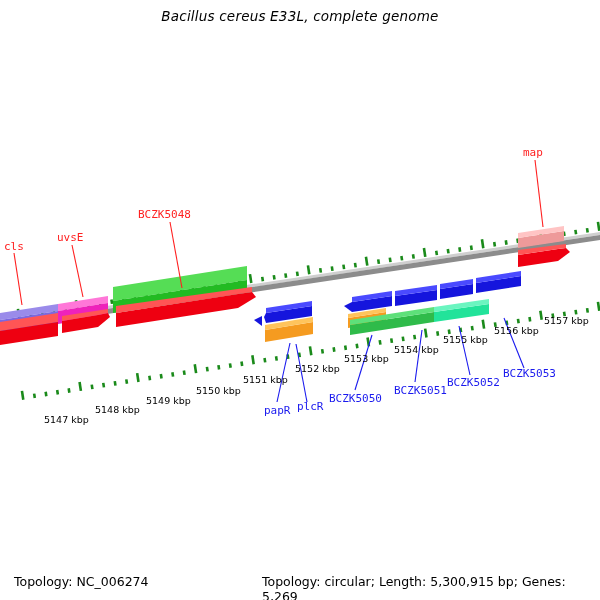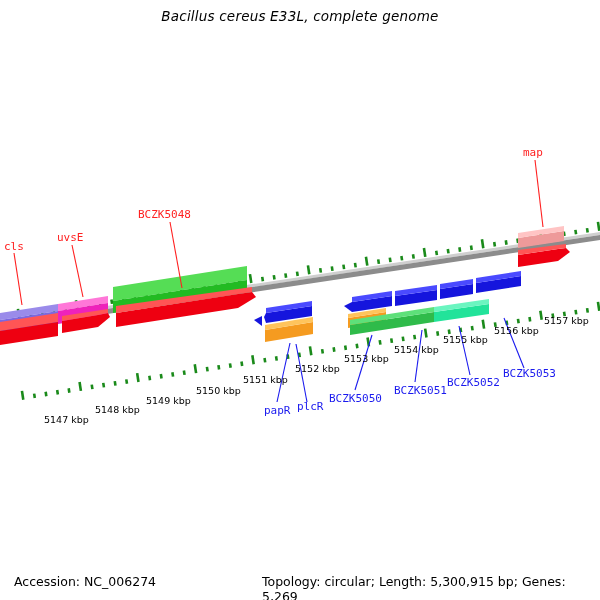--- a/index.html
+++ b/index.html
@@ -279,15 +279,15 @@
         <text x="295" y="372" class="lbl-kbp">5152 kbp</text>
         <text x="344" y="362" class="lbl-kbp">5153 kbp</text>
         <text x="394" y="353" class="lbl-kbp">5154 kbp</text>
         <text x="443" y="343" class="lbl-kbp">5155 kbp</text>
         <text x="494" y="334" class="lbl-kbp">5156 kbp</text>
         <text x="544" y="324" class="lbl-kbp">5157 kbp</text>
       </g>
 
   </svg>
 
-  <div id="footer-left">Accession: NC_006274</div>
+  <div id="footer-left">Topology: NC_006274</div>
   <div id="footer-right">Topology: circular; Length: 5,300,915 bp; Genes: 5,269</div>
 </div>
 
 </body></html>

